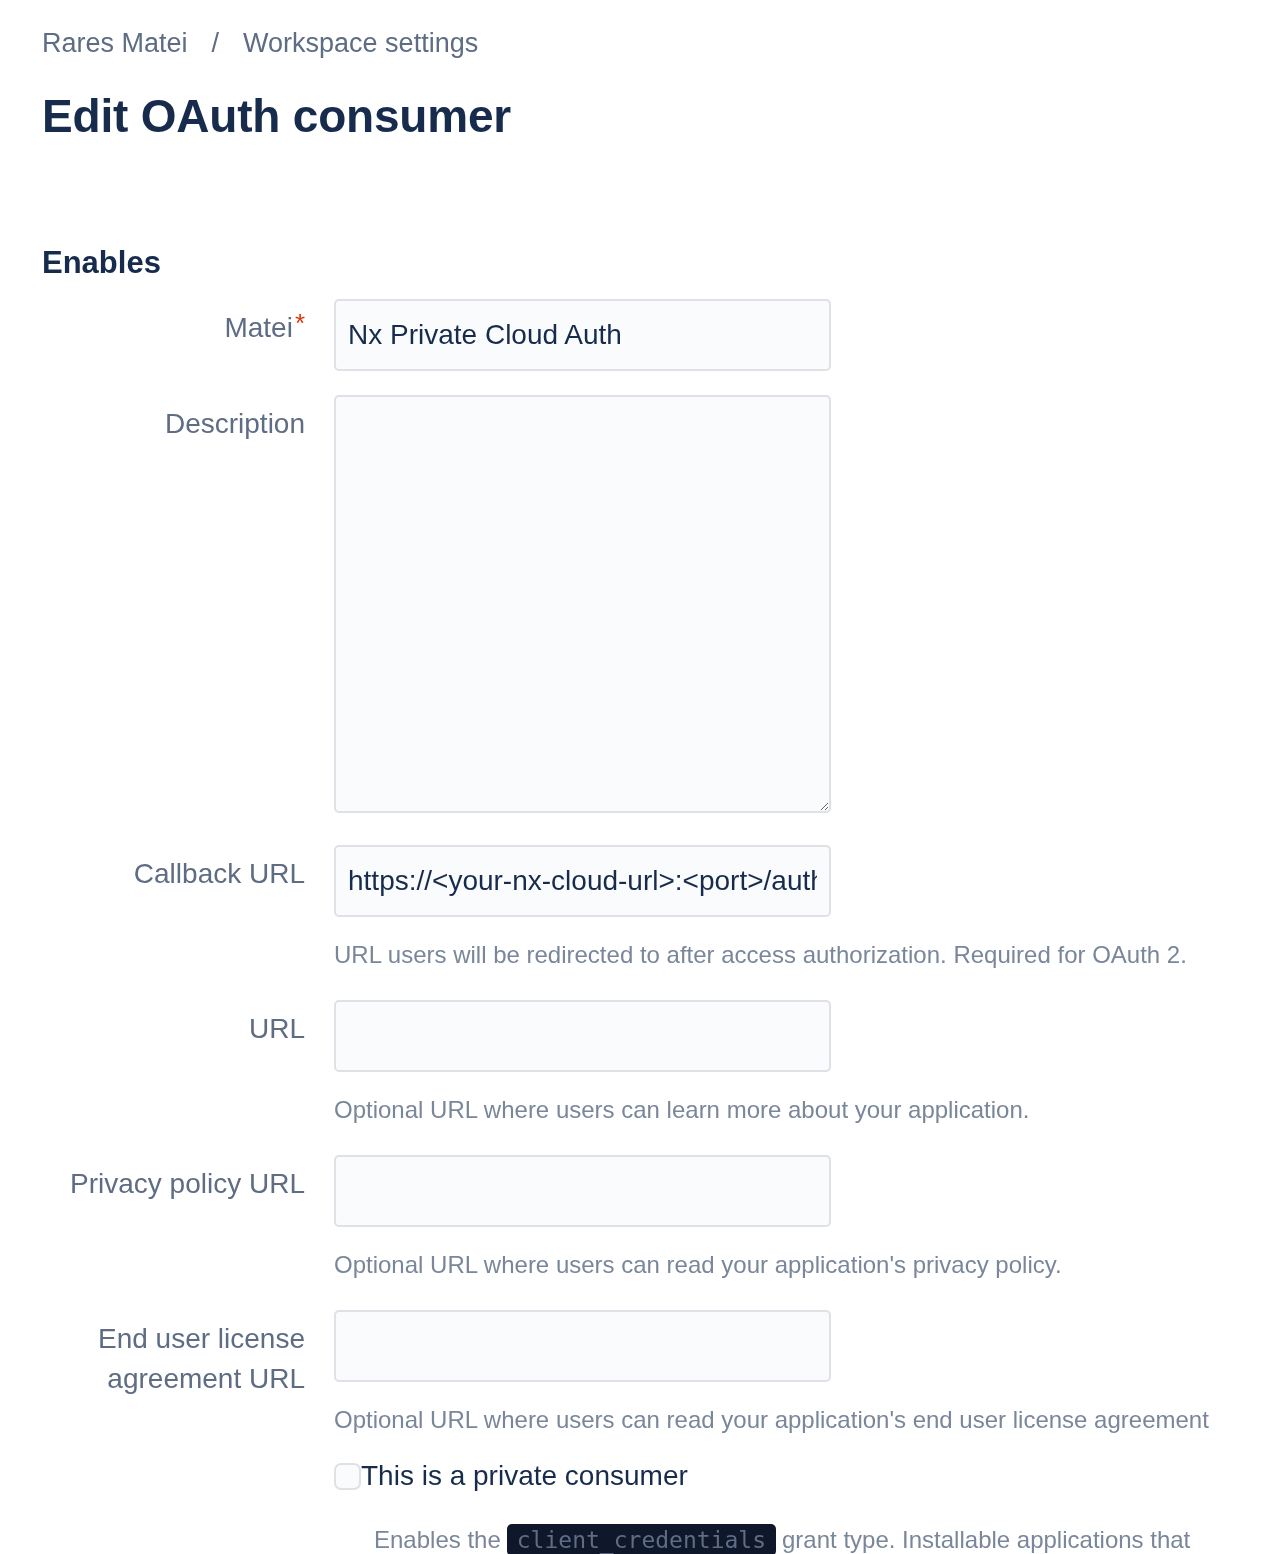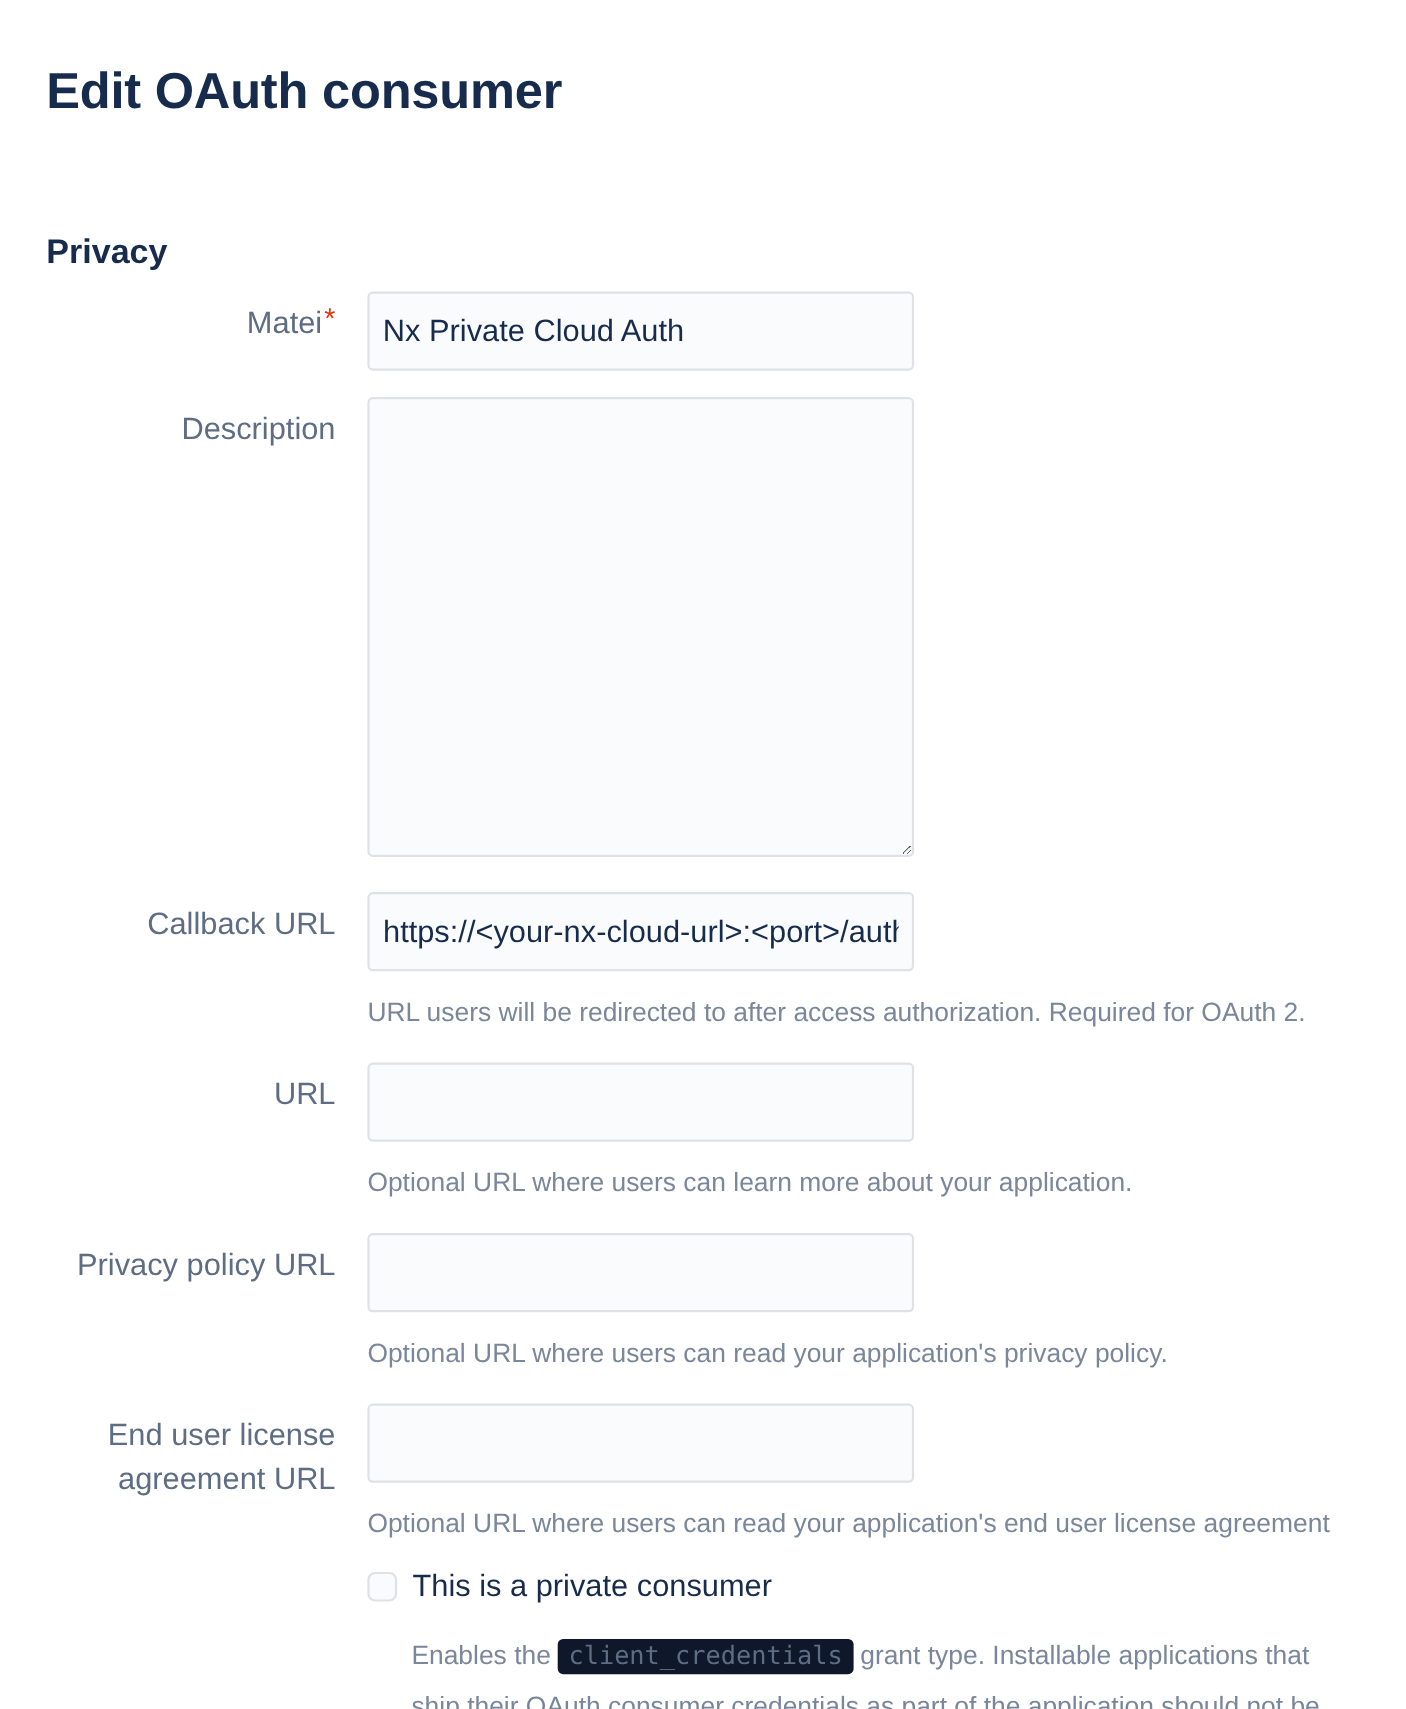--- a/index.html
+++ b/index.html
@@ -107,21 +107,20 @@
     line-height: 30px;
     color: #7a869a;
     margin-top: 23px;
   }
 
   
   .checkbox-row {
     margin-left: 292px;
     display: flex;
     align-items: center;
-    gap: 14px;
     margin-bottom: 21px;
   }
   .checkbox {
     appearance: none;
     -webkit-appearance: none;
     width: 27px;
     height: 27px;
     border: 2px solid #dfe1e6;
     background: #fafbfc;
     border-radius: 7px;
@@ -153,24 +152,29 @@
     padding: 3px 10px;
     margin: 0 6px;
     white-space: nowrap;
   }
 </style>
 </head>
 <body>
 
 <div class="page">
 
+  <nav class="breadcrumb">
+    <a class="crumb">Rares Matei</a>
+    <span class="sep">/</span>
+    <a class="crumb">Workspace settings</a>
+  </nav>
 
   <h1 class="page-title">Edit OAuth consumer</h1>
 
-  <h2 class="details-heading">Privacy</h2>
+  <h2 class="details-heading">Enables</h2>
 
   <div class="oauth-form">
 
     <div class="form-row row-name">
       <div class="row-label"><span>Matei</span><span class="req-marker">*</span></div>
       <div class="field-cell">
         <input type="text" class="text-input" value="Nx Private Cloud Auth" style="">
       </div>
     </div>
 

